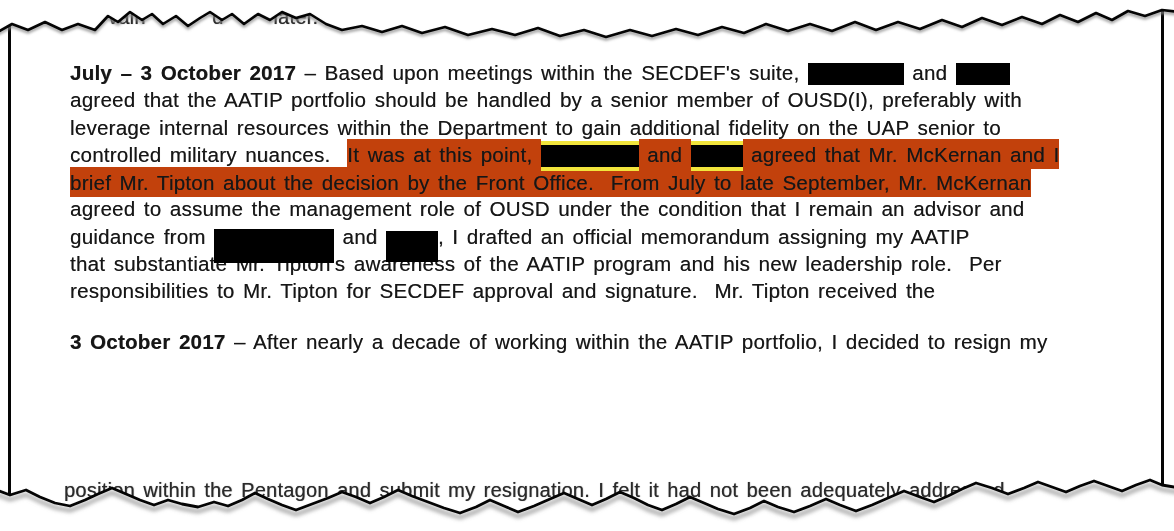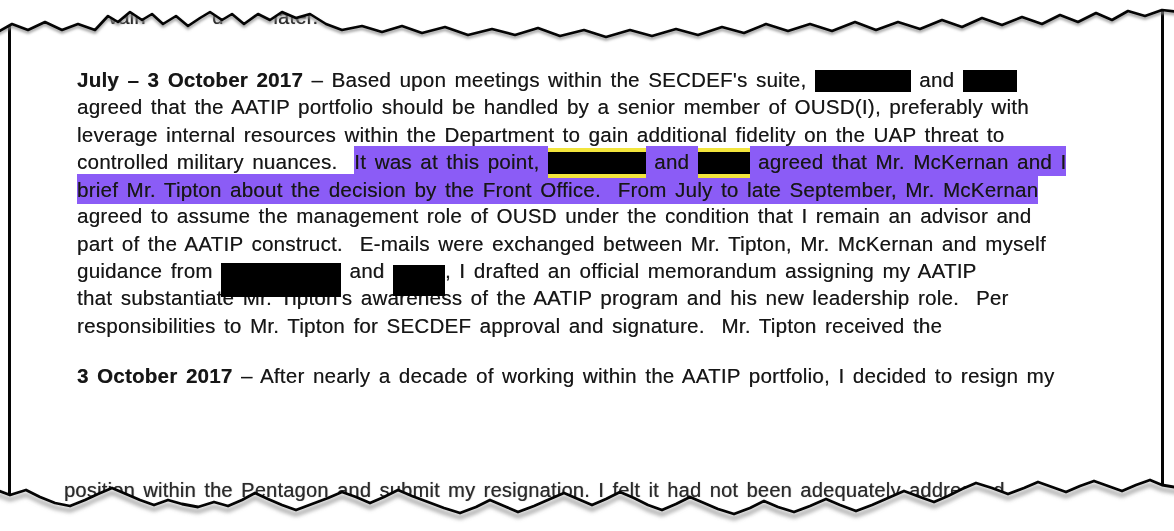--- a/index.html
+++ b/index.html
@@ -11,25 +11,25 @@
     font-family:"Liberation Sans","DejaVu Sans",sans-serif;
   }
   
   .textblock{
     position:absolute;left:62px;top:51px;
     color:#161616;
     font-size:20.5px;line-height:27.3px;
     letter-spacing:0.25px;word-spacing:2.5px;
     text-shadow:0.3px 0.4px 0.5px rgba(40,40,40,0.65);
   }
-  .para{margin:15px;}
+  .para{margin:8px;}
   .para + .para{margin-top:23px;}
   .line{white-space:pre;height:27.3px;}
   .b{font-weight:bold;}
-  .hl{background:#8b5cf6;padding:3.5px 0;}
+  .hl{background:#c2410c;padding:3.5px 0;}
   .redact{
     display:inline-block;background:#000;
     height:22px;width:60px;vertical-align:-5px;
     position:relative;
   }
   .redact.hl{box-shadow:0 -4px 0 #f2e53c,0 4px 0 #f2e53c;background:#000;padding:0;}
   
   .frag{
     position:absolute;color:#2a2a2a;font-size:20px;white-space:pre;
     letter-spacing:0.25px;word-spacing:2.5px;
@@ -51,25 +51,24 @@
 
 <div class="stage">
 
   <div class="frag frag-top">vain        d      later.</div>
   <div class="frag frag-bottom">position within the Pentagon and submit my resignation. I felt it had not been adequately addressed</div>
 
   <div class="textblock" id="textblock">
       <div class="para">
         <div class="line"><span class="b">July – 3 October 2017</span><span> – Based upon meetings within the SECDEF's suite, </span><span class="redact" style="width: 96px;"></span><span> and </span><span class="redact" style="width: 54px;"></span></div>
         <div class="line"><span>agreed that the AATIP portfolio should be handled by a senior member of OUSD(I), preferably with</span></div>
-        <div class="line"><span>leverage internal resources within the Department to gain additional fidelity on the UAP threat to</span></div>
+        <div class="line"><span>leverage internal resources within the Department to gain additional fidelity on the UAP senior to</span></div>
         <div class="line"><span>controlled military nuances.  </span><span class="hl">It was at this point, </span><span class="redact hl" style="width: 98px;"></span><span class="hl"> and </span><span class="redact hl" style="width: 52px;"></span><span class="hl"> agreed that Mr. McKernan and I</span></div>
         <div class="line"><span class="hl">brief Mr. Tipton about the decision by the Front Office.  From July to late September, Mr. McKernan</span></div>
         <div class="line"><span>agreed to assume the management role of OUSD under the condition that I remain an advisor and</span></div>
-        <div class="line"><span>part of the AATIP construct.  E-mails were exchanged between Mr. Tipton, Mr. McKernan and myself</span></div>
         <div class="line"><span>guidance from </span><span class="redact" style="width: 120px; top: 2px; box-shadow: rgb(0, 0, 0) 0px 12px 0px;"></span><span> and </span><span class="redact" style="width: 52px; top: 4px; box-shadow: rgb(0, 0, 0) 0px 9px 0px;"></span><span>, I drafted an official memorandum assigning my AATIP</span></div>
         <div class="line"><span>that substantiate Mr. Tipton's awareness of the AATIP program and his new leadership role.  Per</span></div>
         <div class="line"><span>responsibilities to Mr. Tipton for SECDEF approval and signature.  Mr. Tipton received the</span></div>
       </div>
       <div class="para">
         <div class="line"><span class="b">3 October 2017</span><span> – After nearly a decade of working within the AATIP portfolio, I decided to resign my</span></div>
       </div>
     </div>
 
   <div class="edge-left"></div>

